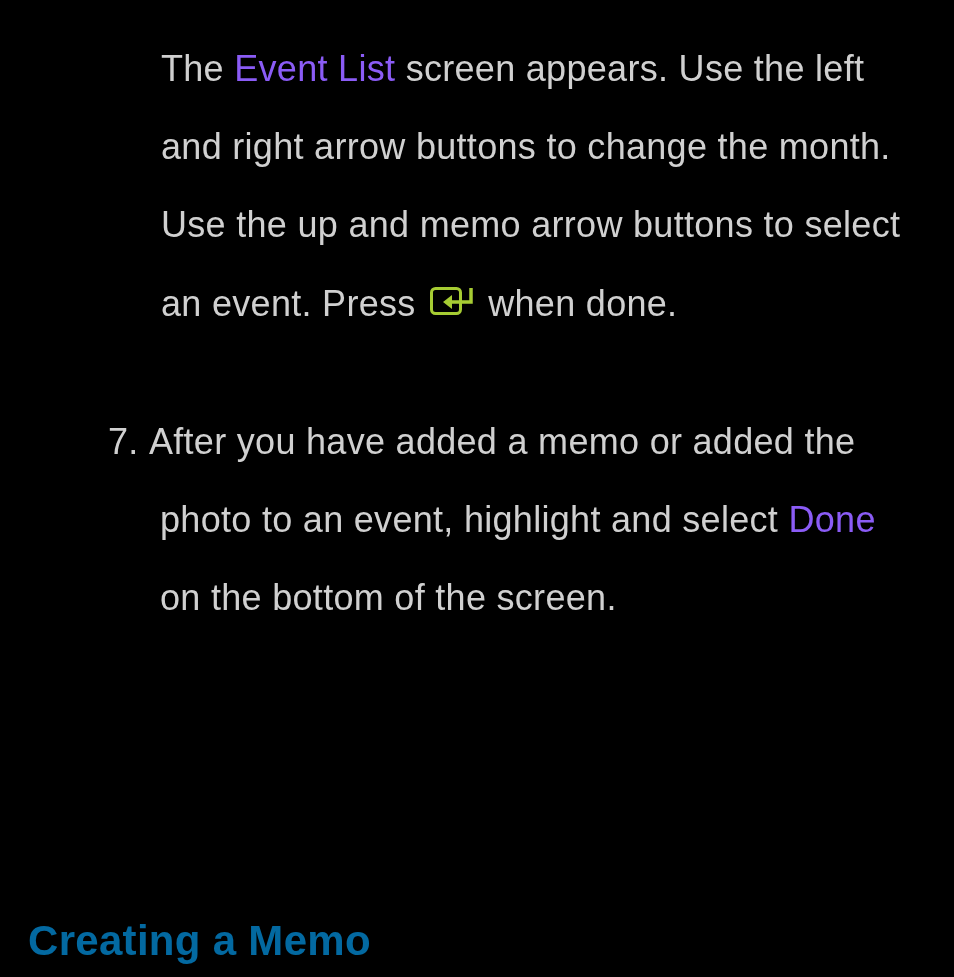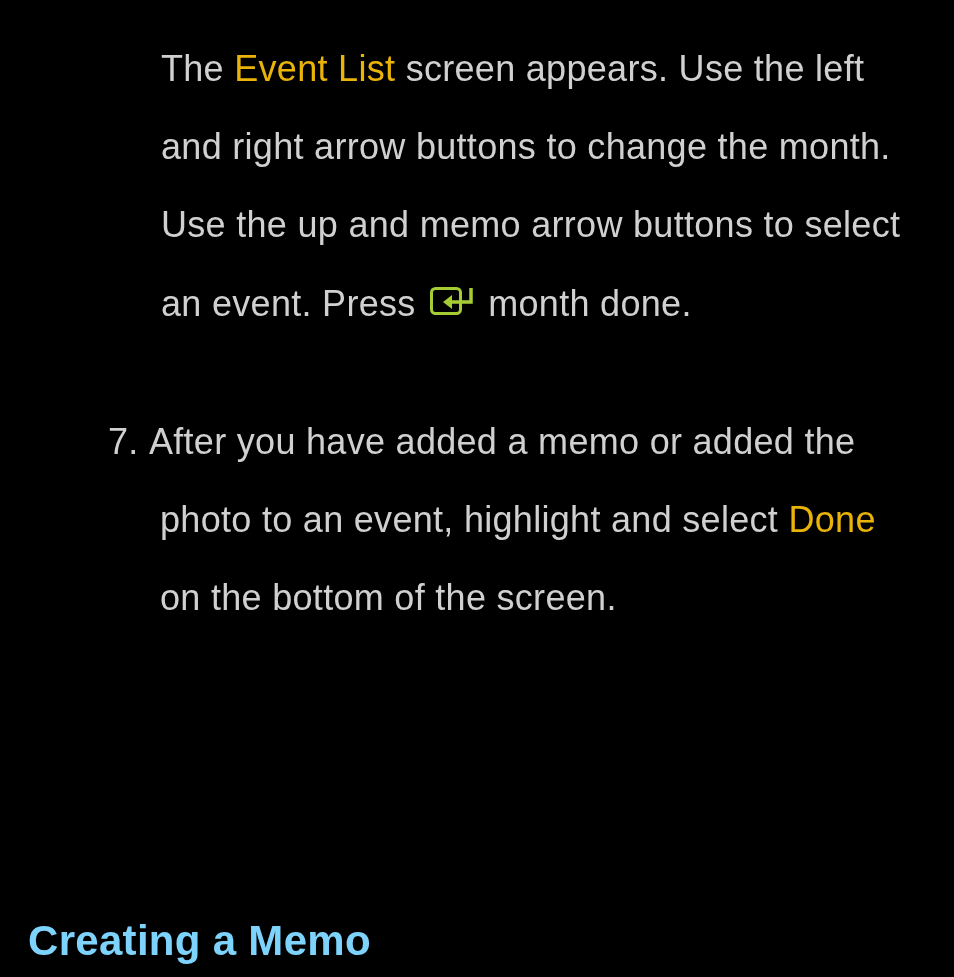--- a/index.html
+++ b/index.html
@@ -37,46 +37,46 @@
     }
     .step-text {
       display: block;
       padding-left: 52px;
       text-indent: -52px;
     }
     .step-text-inner {
       text-indent: 0;
     }
     .link {
-      color: #eab308;
+      color: #8b5cf6;
     }
     .enter-icon {
       display: inline-block;
       vertical-align: middle;
       margin: 0 4px 6px 4px;
     }
     .heading {
       position: absolute;
       bottom: 12px;
       left: 28px;
-      color: #7dd3fc;
+      color: #0369a1;
       font-size: 42px;
       letter-spacing: 0.3px;
     }
   </style>
 </head>
 <body>
 
 <div class="content-block">
   <p class="para1">
     <span>The </span><span class="link">Event List</span><span> screen appears. Use the left and right arrow buttons to change the month. Use the up and memo arrow buttons to select an event. Press </span><span class="enter-icon"><svg width="44" height="28" viewBox="0 0 44 28">
           <rect x="1.5" y="1.5" width="29" height="25" rx="4" ry="4" fill="none" stroke="#a6cc33" stroke-width="3"></rect>
           <path d="M 41 1 L 41 15 L 18 15" fill="none" stroke="#a6cc33" stroke-width="3.5"></path>
           <path d="M 22 8 L 13 15 L 22 22 Z" fill="#a6cc33"></path>
-        </svg></span><span> month done.</span>
+        </svg></span><span> when done.</span>
   </p>
 </div>
 
 <div class="para2">
   <span class="step-text">
     <span>7.</span>&nbsp;<span class="step-text-inner">After you have added a memo or added the photo to an event, highlight and select </span><span class="link step-text-inner">Done</span><span class="step-text-inner"> on the bottom of the screen.</span>
   </span>
 </div>
 
 <h2 class="heading">Creating a Memo</h2>

